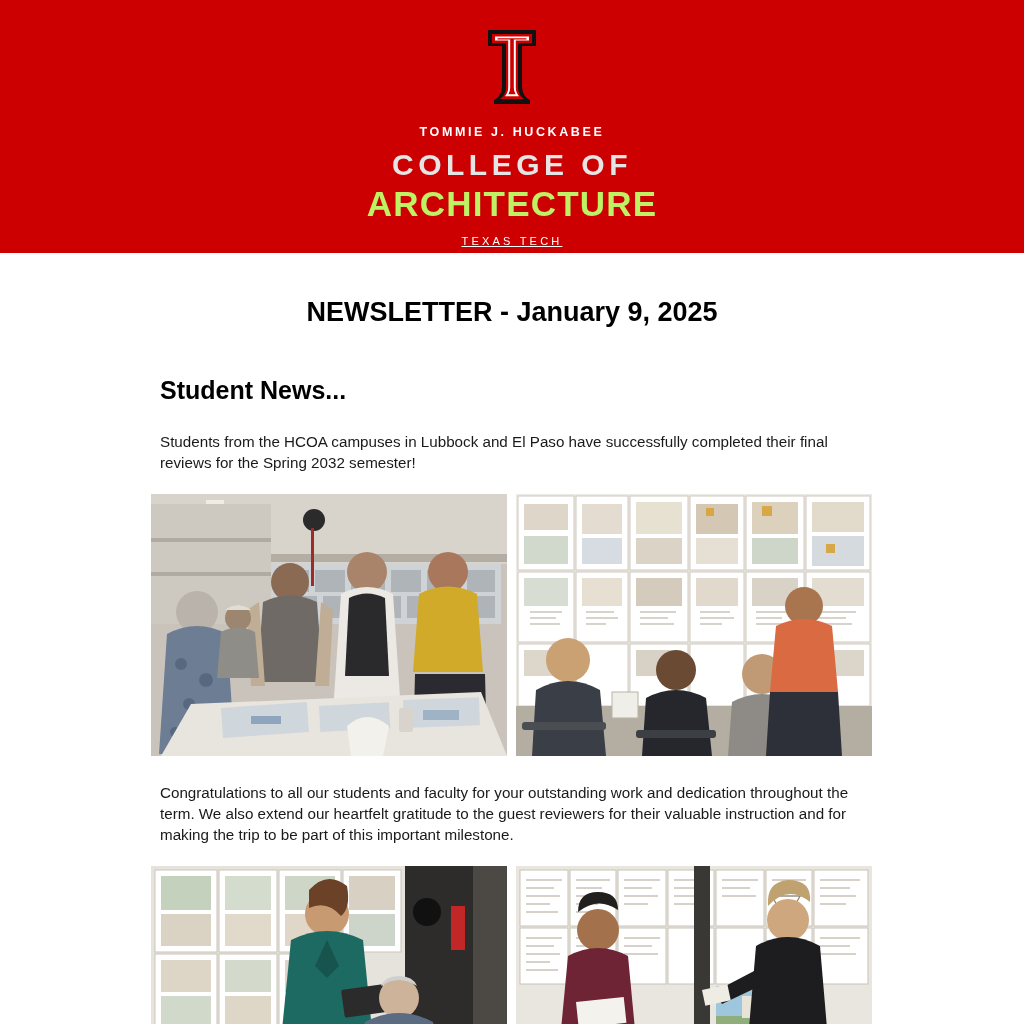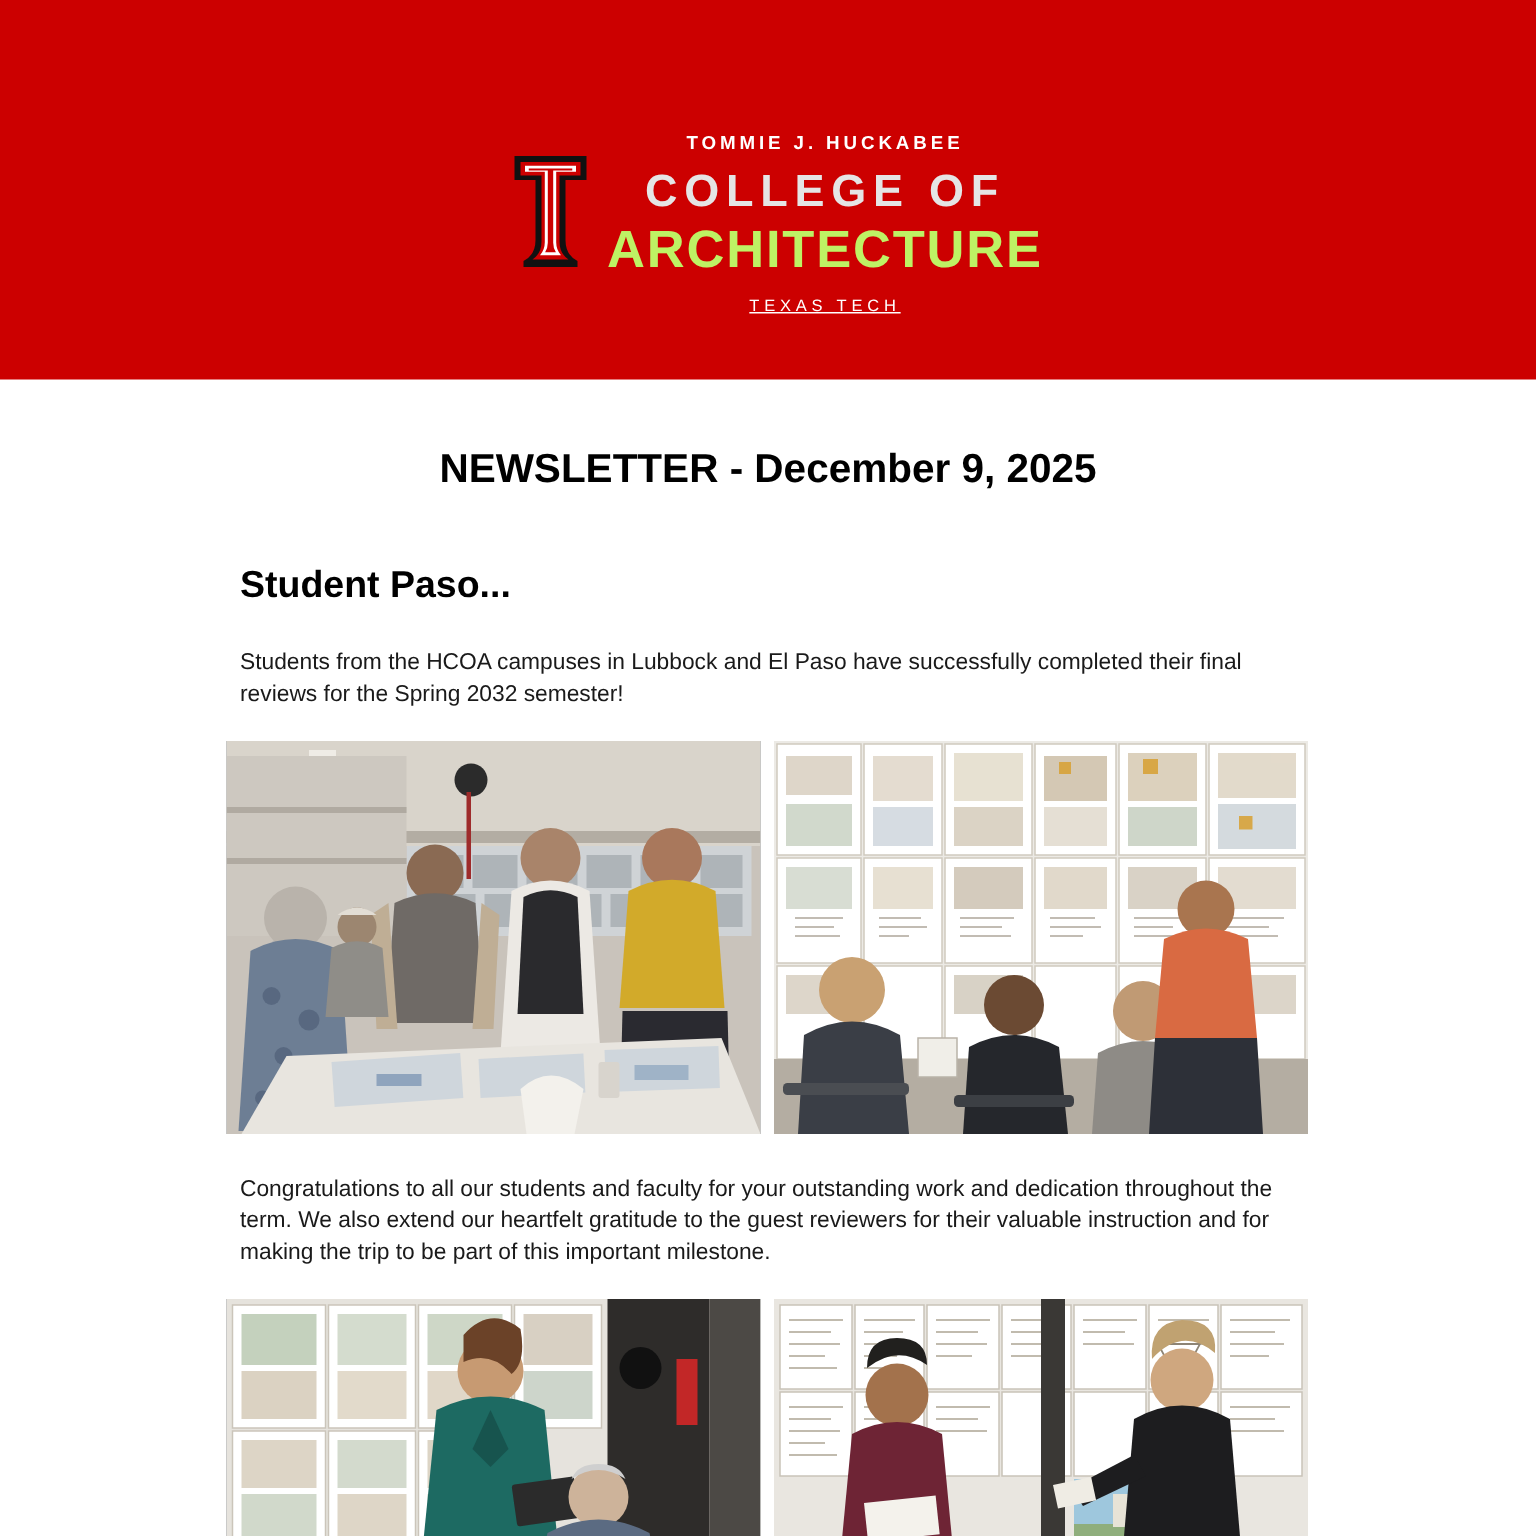--- a/index.html
+++ b/index.html
@@ -16,23 +16,23 @@
   }
 
   
   .banner {
     background: #cc0000;
     height: 253px;
     width: 100%;
     position: relative;
     box-sizing: border-box;
     display: flex;
-    flex-direction: row;
+    flex-direction: column;
     align-items: center;
-    justify-content: center;
+    justify-content: flex-start;
     padding-top: 26px;
   }
 
   .tt-logo {
     width: 76px;
     height: 80px;
     display: block;
   }
 
   .brand-block {
@@ -133,23 +133,23 @@
   <div class="brand-block">
     <div class="brand-pre">TOMMIE J. HUCKABEE</div>
     <div class="brand-college">COLLEGE OF</div>
     <div class="brand-arch">ARCHITECTURE</div>
     <div class="brand-tt">TEXAS TECH</div>
   </div>
 </div>
 
 <div class="content">
 
-  <div class="newsletter-title">NEWSLETTER - December 9, 2025</div>
-
-  <div class="section-head">Student Paso...</div>
+  <div class="newsletter-title">NEWSLETTER - January 9, 2025</div>
+
+  <div class="section-head">Student News...</div>
 
   <div class="para">Students from the HCOA campuses in Lubbock and El Paso have successfully completed their final reviews for the Spring 2032 semester!</div>
 
   <div class="photo-row">
 
     <div class="photo">
       <svg width="356" height="262" viewBox="0 0 356 262" xmlns="http://www.w3.org/2000/svg">
         <rect width="356" height="262" fill="#c9c3bb"></rect>
 
         <rect x="0" y="0" width="356" height="70" fill="#d9d4cb"></rect>

